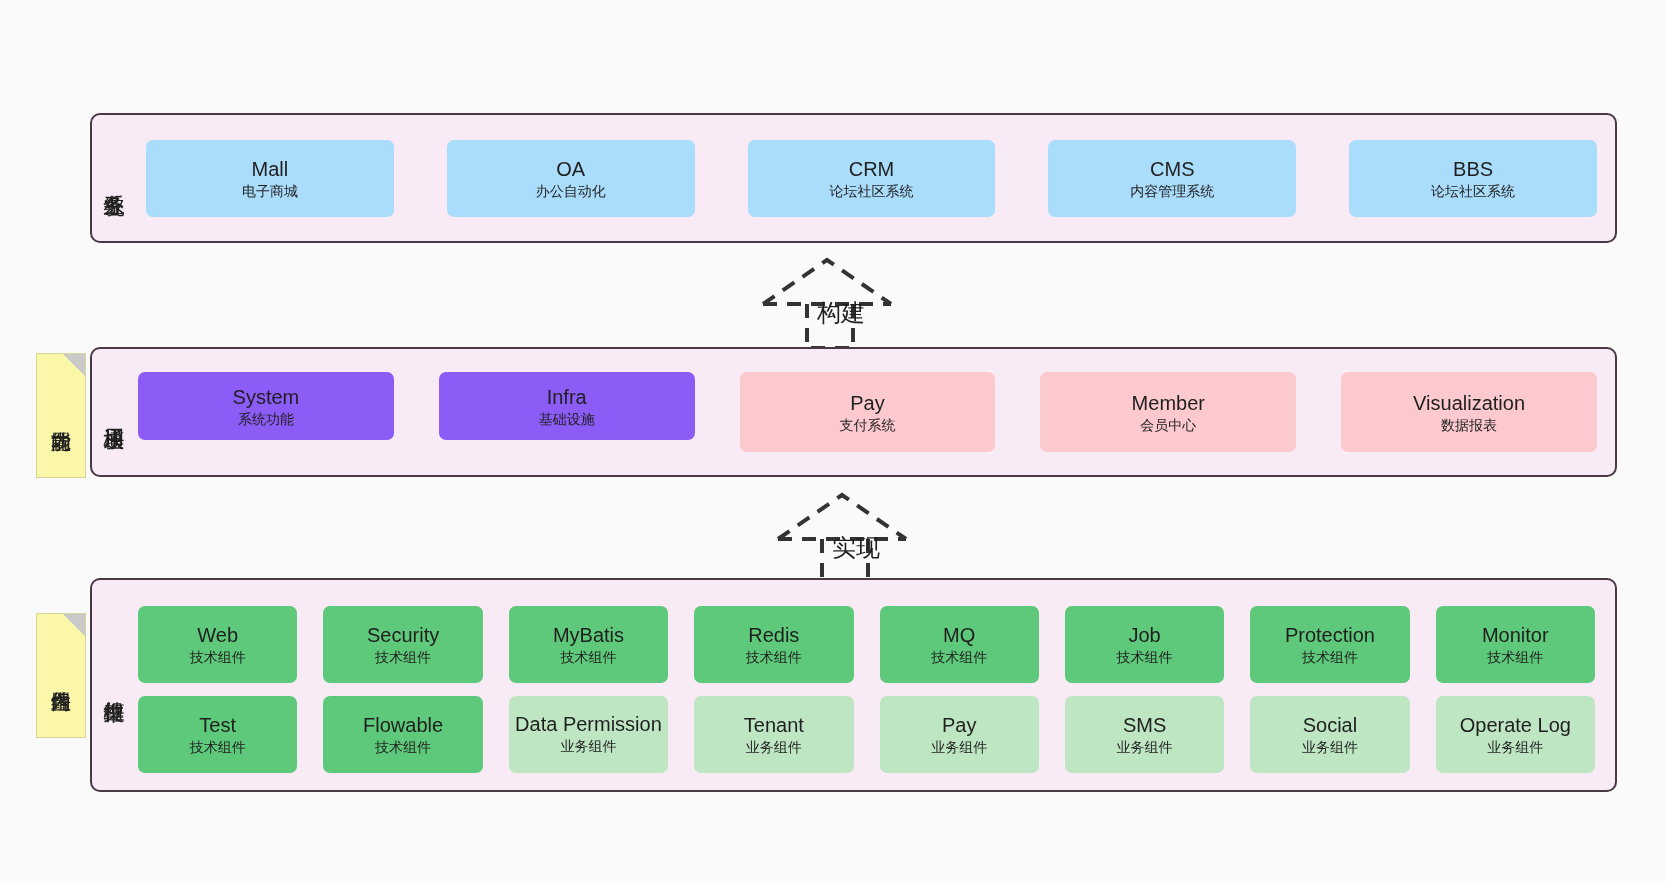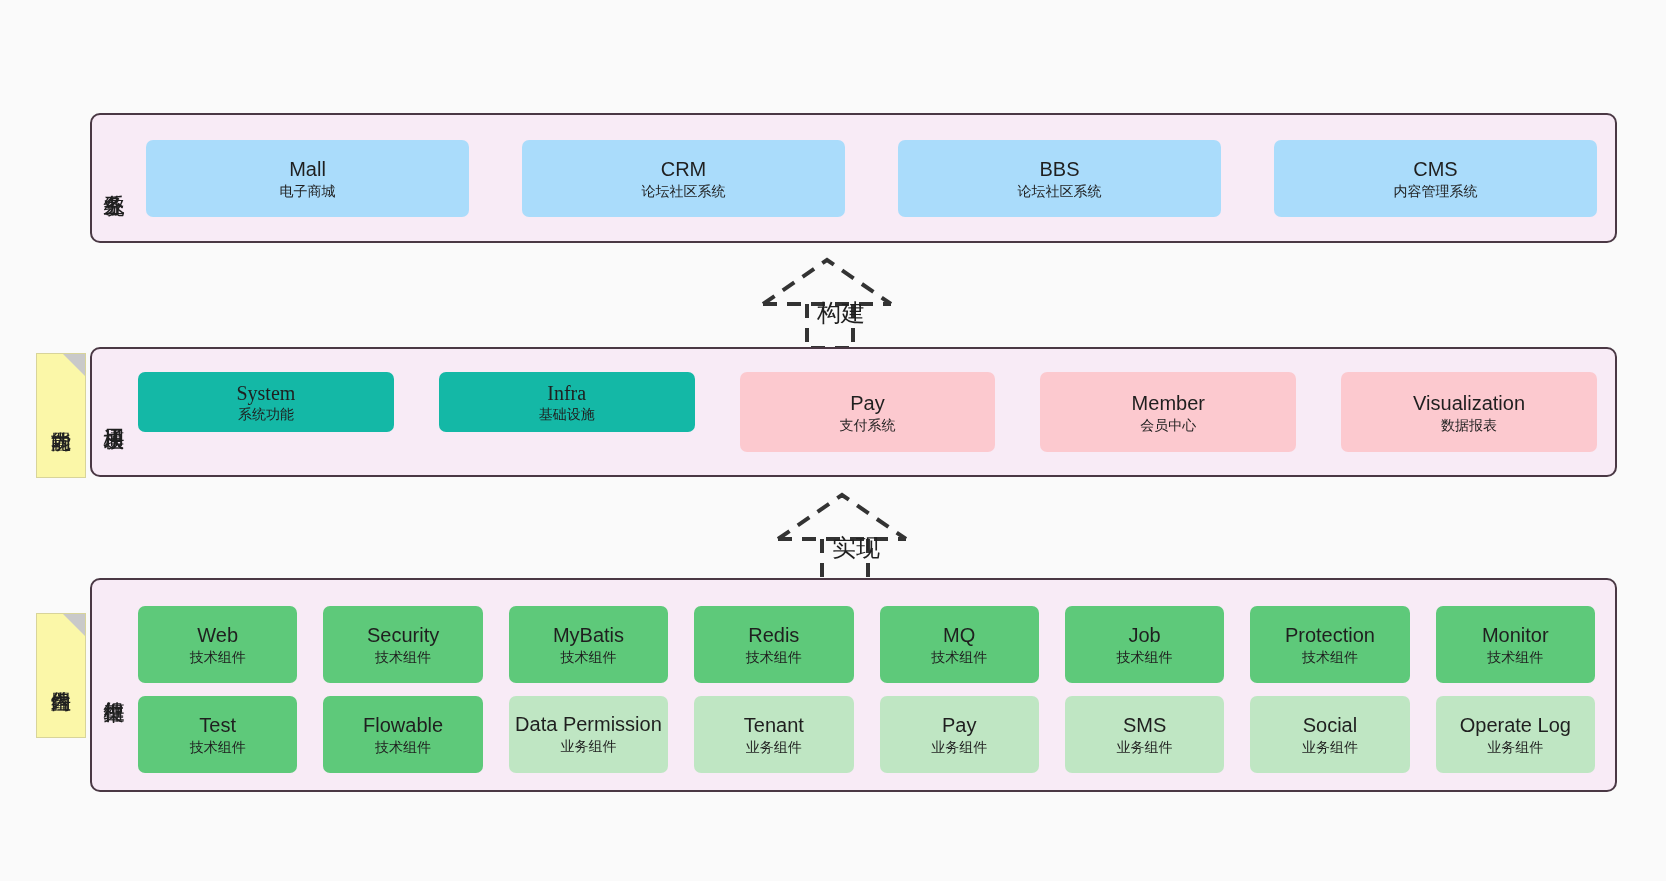--- a/index.html
+++ b/index.html
@@ -75,21 +75,21 @@
   .node .t2 { font-size: 14px; }
 
   
   .layer1 .layer-body { padding: 0 18px 0 2px; }
   .layer1 .row { gap: 45px; }
   .node.blue   { background: #aadcfb; height: 77px; margin-left: 8px; }
 
   
   .layer2 .layer-body { padding: 0 18px 0 2px; }
   .layer2 .row { gap: 45px; }
-  .node.red    { background: #14b8a6; height: 60px; font-family: Liberation Serif, serif; }
+  .node.red    { background: #8b5cf6; height: 68px; }
   .node.pink   { background: #fcc9cf; height: 80px; }
 
   
   .layer3 .layer-body { padding: 8px 20px 0 2px; gap: 13px; }
   .layer3 .row { gap: 26px; }
   .node.green  { background: #5ec97a; height: 77px; }
   .node.lgreen { background: #bfe6c3; height: 77px; }
   .node.lgreen .t1.wrap { line-height: 1.18; }
 
   
@@ -137,30 +137,34 @@
 
   <div class="layer layer1" style="left:90px; top:113px; width:1527px; height:130px;">
     <div class="layer-title">业务系统</div>
     <div class="layer-body">
       <div class="row">
         <div class="node blue">
           <div class="t1">Mall</div>
           <div class="t2">电子商城</div>
         </div>
         <div class="node blue">
+          <div class="t1">OA</div>
+          <div class="t2">办公自动化</div>
+        </div>
+        <div class="node blue">
           <div class="t1">CRM</div>
           <div class="t2">论坛社区系统</div>
         </div>
         <div class="node blue">
+          <div class="t1">CMS</div>
+          <div class="t2">内容管理系统</div>
+        </div>
+        <div class="node blue">
           <div class="t1">BBS</div>
           <div class="t2">论坛社区系统</div>
-        </div>
-        <div class="node blue">
-          <div class="t1">CMS</div>
-          <div class="t2">内容管理系统</div>
         </div>
       </div>
     </div>
   </div>
 
   <div class="arrow" style="left:745px; top:252px; width:190px; height:100px;">
     <svg width="190" height="100" viewBox="0 0 190 100">
 
       <path d="M 18 52 L 82 8 L 146 52" fill="none" stroke="#333333" stroke-width="4" stroke-dasharray="14,10" stroke-linecap="butt"></path>
       <path d="M 18 52 L 146 52" fill="none" stroke="#333333" stroke-width="4" stroke-dasharray="14,10"></path>

